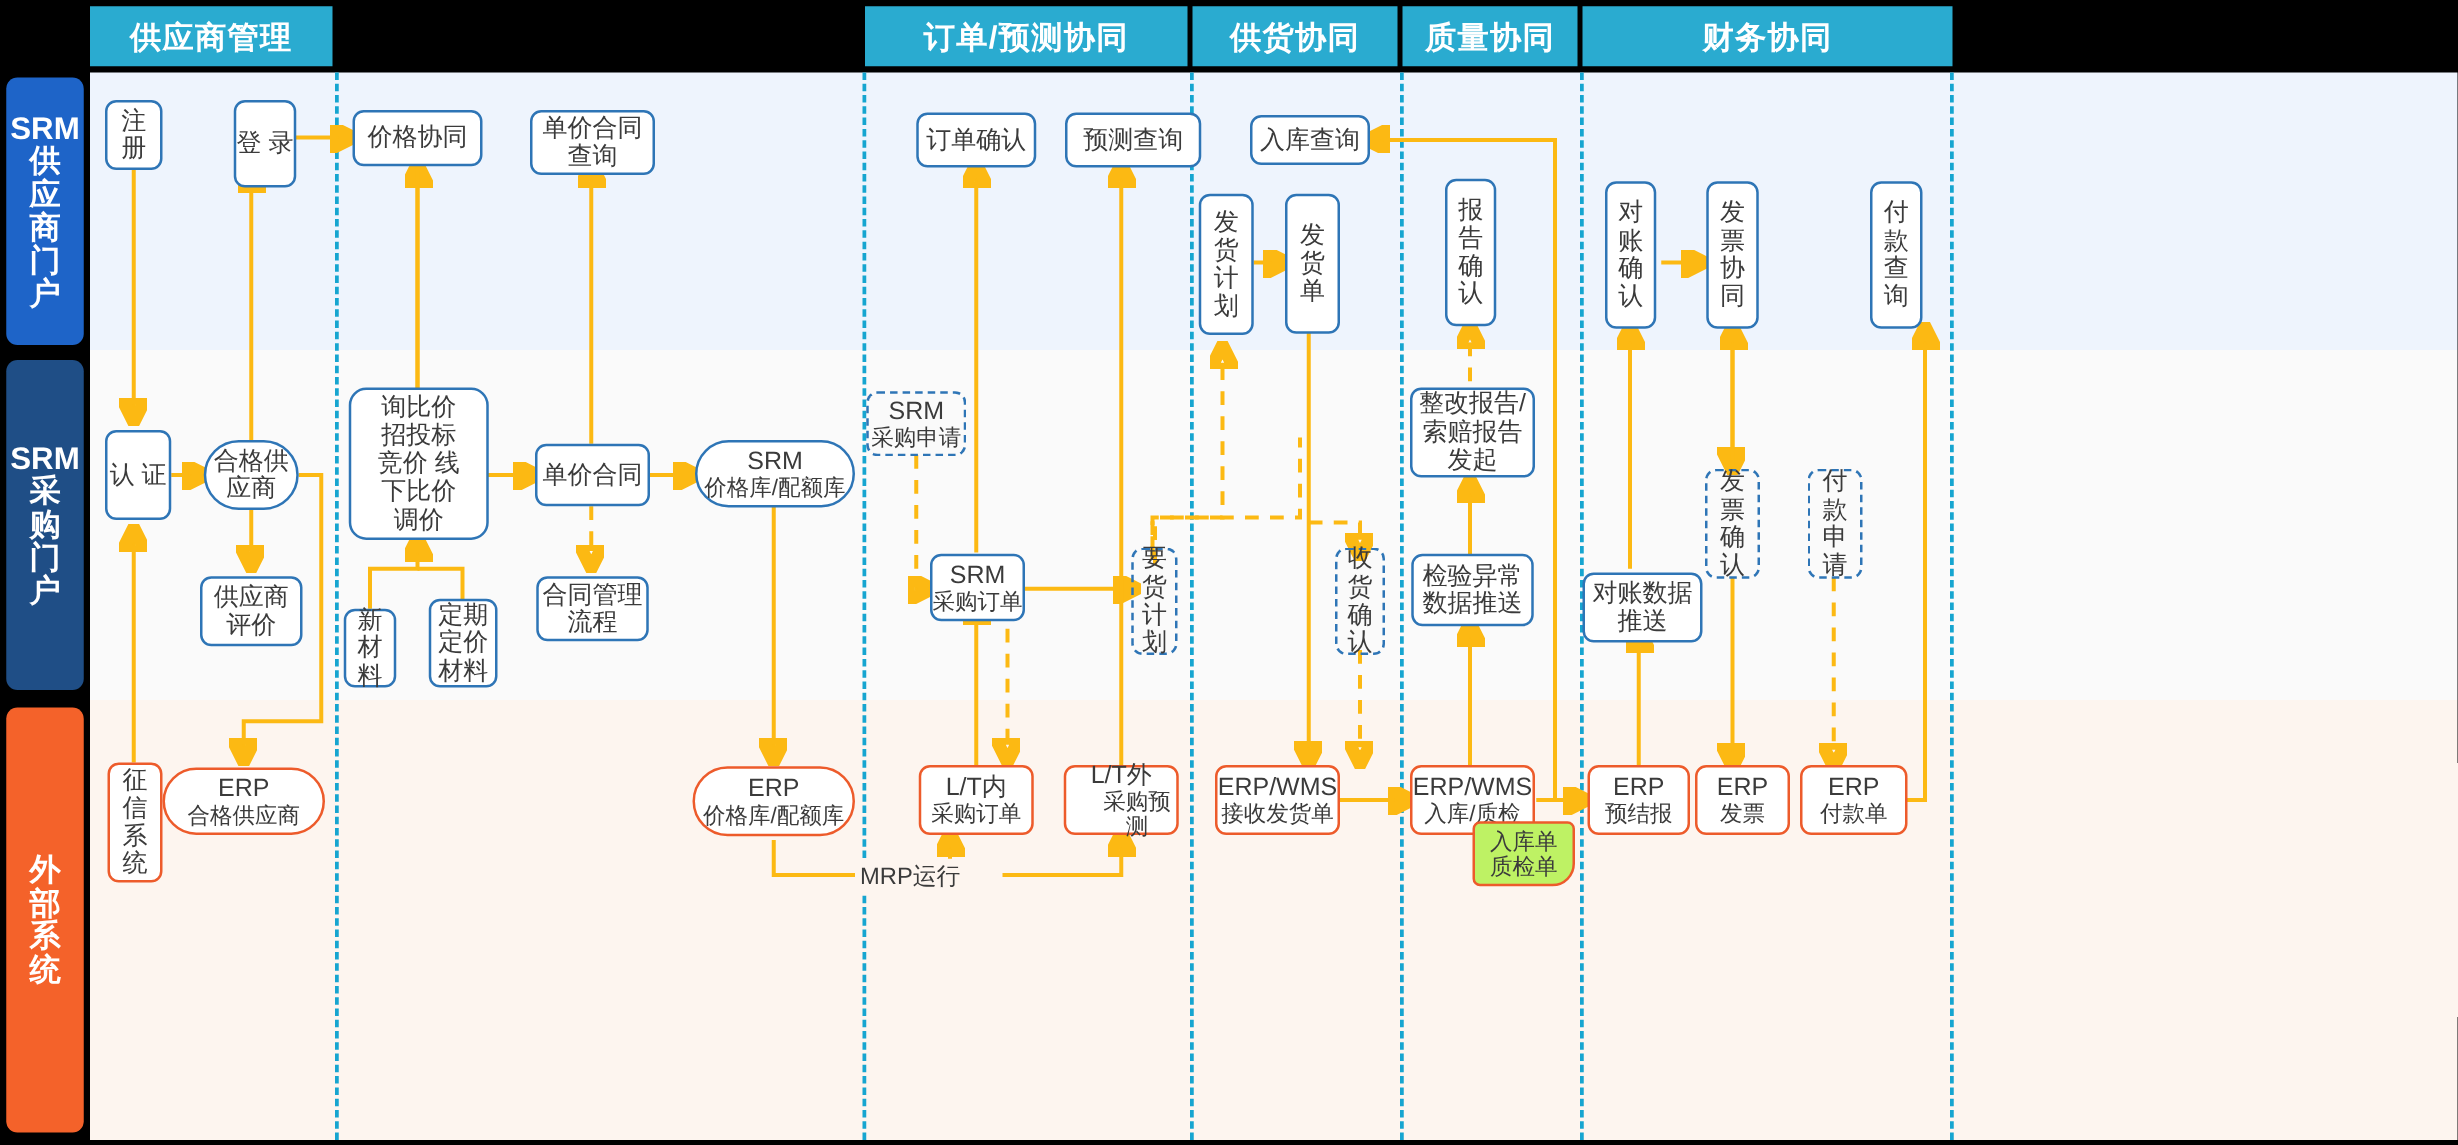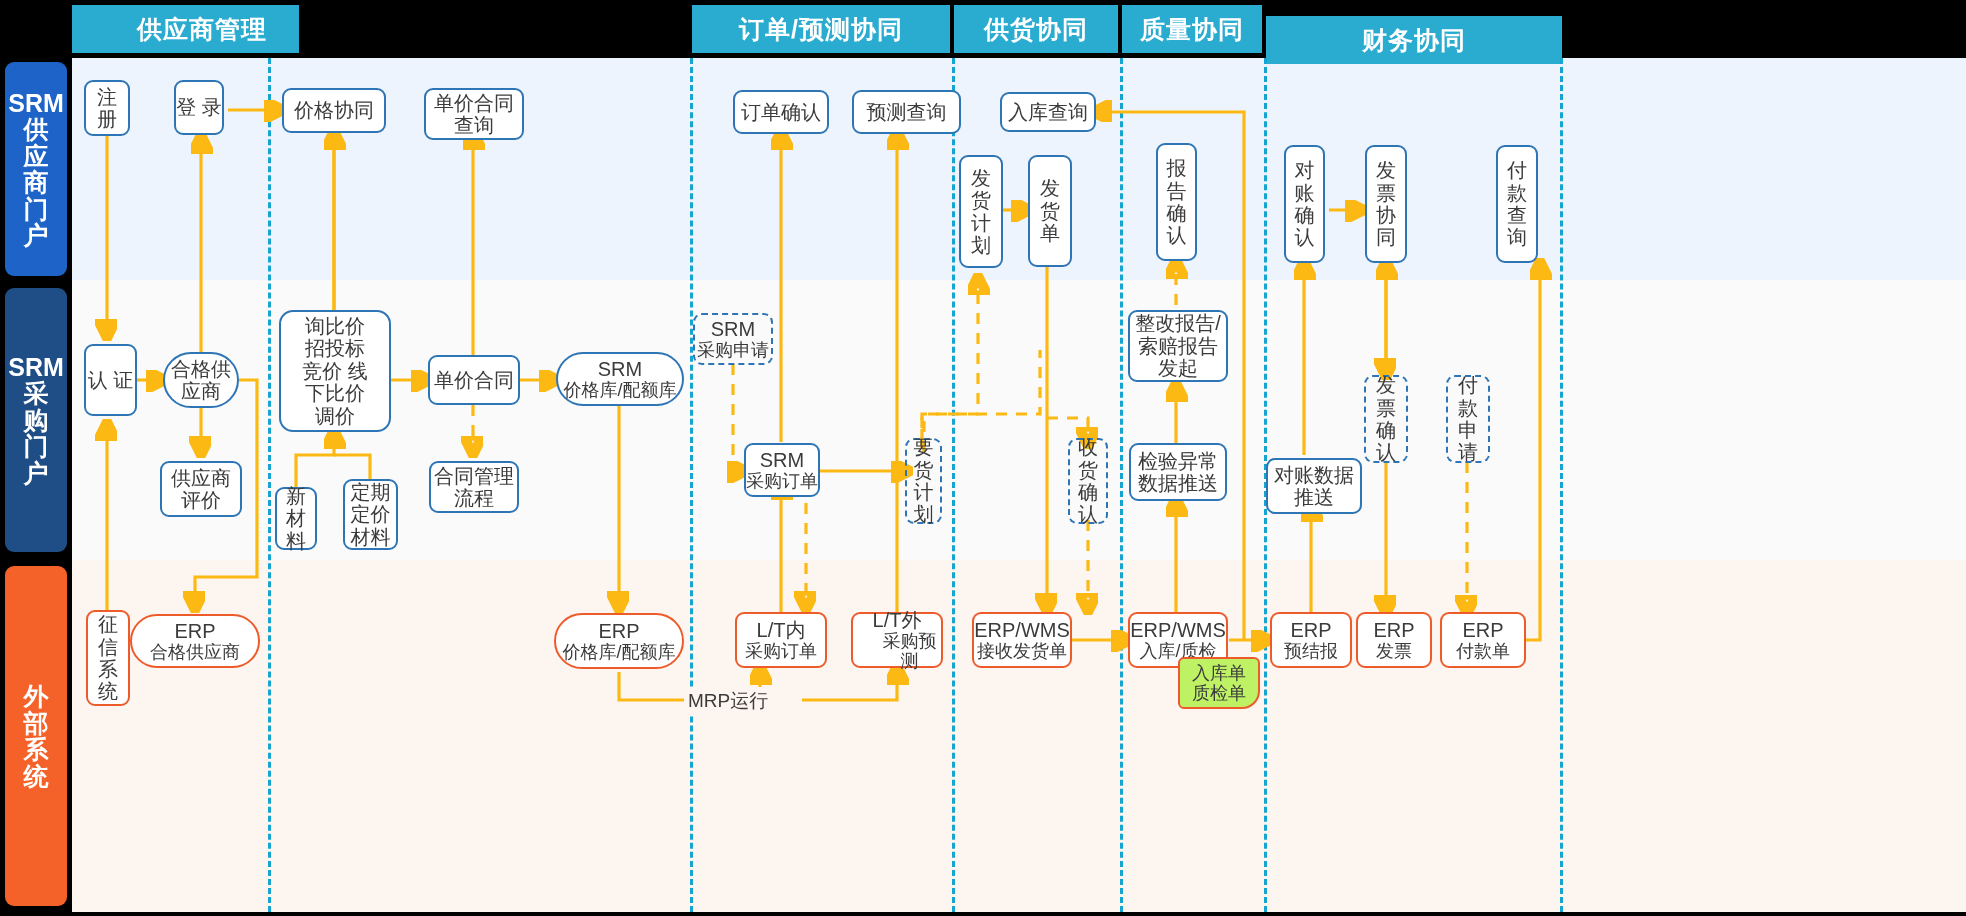--- a/index.html
+++ b/index.html
@@ -50,33 +50,33 @@
 </style>
 </head>
 <body>
 
 <div id="root">
 
   <div class="band b1" style="top:58px;height:222px;"></div>
   <div class="band b2" style="top:280px;height:280px;"></div>
   <div class="band b3" style="top:560px;height:352px;"></div>
 
-  <div class="hdr" style="left:72px;width:194px;padding-left:33px;">
+  <div class="hdr" style="left:72px;width:194px;">
     <span>供应商管理</span>
   </div>
   <div class="hdr" style="left:692px;width:258px;">
     <span>订单/预测协同</span>
   </div>
   <div class="hdr" style="left:954px;width:164px;">
     <span>供货协同</span>
   </div>
   <div class="hdr" style="left:1122px;width:140px;">
     <span>质量协同</span>
   </div>
-  <div class="hdr" style="left:1266px;width:296px;margin-top:11px;">
+  <div class="hdr" style="left:1266px;width:296px;">
     <span>财务协同</span>
   </div>
 
   <div class="rowlab srm-portal" style="top:62px;height:214px;">
     <span>SRM</span>
     <span>供</span>
     <span>应</span>
     <span>商</span>
     <span>门</span>
     <span>户</span>
@@ -157,21 +157,21 @@
     <path d="M1386,263 L1386,375" marker-end="url(#ar)"></path>
     <path d="M1386,375 L1386,263" marker-end="url(#ar)"></path>
     <path d="M1386,462 L1386,612" marker-end="url(#ar)"></path>
     <path class="dash" d="M1467,462 L1467,612" marker-end="url(#ar)"></path>
     <path d="M1516,640 L1540,640 L1540,263" marker-end="url(#ar)"></path>
   </svg>
 
   <div class="node" style="left:84px;top:80px;width:46px;height:56px;">
     <span>注 册</span>
   </div>
-  <div class="node" style="left:174px;top:80px;width:50px;height:55px;text-align:right;">
+  <div class="node" style="left:187px;top:80px;width:50px;height:70px;text-align:right;">
     <span>登 录</span>
   </div>
   <div class="node" style="left:84px;top:344px;width:53px;height:72px;">
     <span>认 证</span>
   </div>
   <div class="node pill" style="left:163px;top:352px;width:76px;height:56px;">
     <span>合格供应商</span>
   </div>
   <div class="node" style="left:160px;top:461px;width:82px;height:56px;">
     <span>供应商评价</span>

